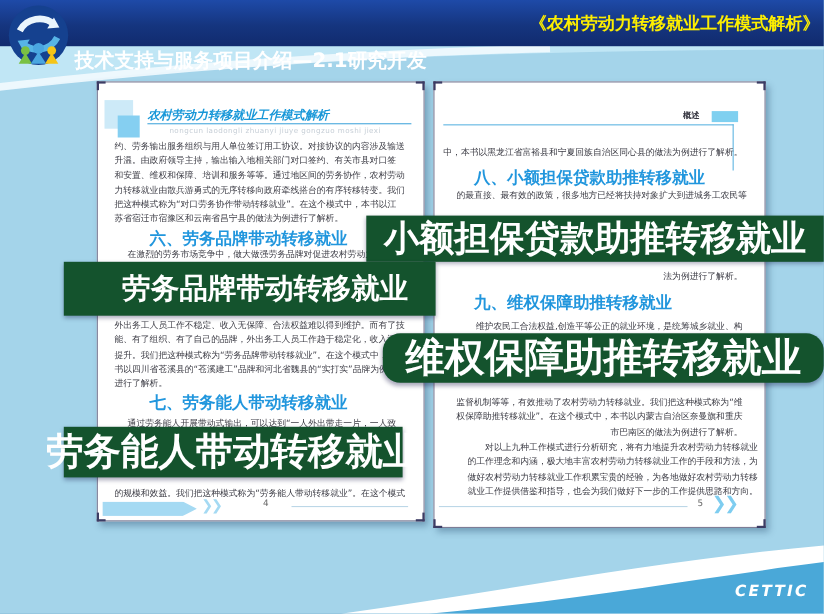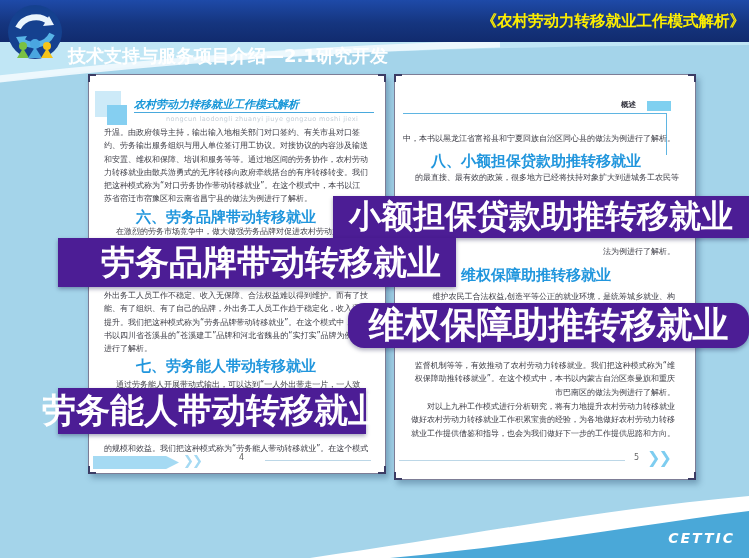--- a/index.html
+++ b/index.html
@@ -33,21 +33,21 @@
   .indent{text-indent:12px;}
   .indent-first div:first-child{text-indent:12px;}
   .heading{position:absolute;color:#2196dd;font-weight:bold;font-size:15px;white-space:nowrap;}
 
   
   .sq1{position:absolute;left:6px;top:16px;width:26px;height:26px;background:#cdeaf8;}
   .sq2{position:absolute;left:18px;top:30px;width:20px;height:20px;background:#85cff1;}
   .lp-title{position:absolute;left:45px;top:22px;color:#1897d8;font-size:11px;
     font-weight:bold;font-style:italic;white-space:nowrap;}
   .lp-underline{position:absolute;left:45px;top:37px;width:240px;border-top:1px solid #49a9dd;}
-  .lp-pinyin{position:absolute;left:58px;top:40px;color:#c6ced6;font-size:6.5px;
+  .lp-pinyin{position:absolute;left:46px;top:40px;color:#c6ced6;font-size:6.5px;
     letter-spacing:.4px;white-space:nowrap;padding-left:19px;}
 
   
   .lp-intro{top:51px;} .lp-h6{left:47px;top:133px;} .lp-p6a{top:150px;}
   .lp-p6b{top:214px;} .lp-h7{left:47px;top:282px;} .lp-p7a{top:303px;} .lp-p7b{top:367px;}
   .lp-arrow{position:absolute;left:4px;top:381px;width:86px;height:13px;background:#a5daf3;
     clip-path:polygon(0 0,85% 0,100% 50%,85% 100%,0 100%);}
   .chev{position:absolute;color:#a5daf3;font-weight:bold;letter-spacing:-2px;}
   .lp-chev{left:94px;top:378px;font-size:13px;}
   .pagenum{position:absolute;color:#666;font-size:8px;}
@@ -55,31 +55,31 @@
   .rule{position:absolute;border-top:1px solid #bcd7e7;}
   .lp-rule{left:176px;top:385px;width:106px;}
 
   
   .rp-label{position:absolute;left:226px;top:25px;color:#34343f;font-size:7.5px;font-weight:bold;}
   .rp-label-rect{position:absolute;left:252px;top:26px;width:24px;height:10px;background:#7fd0f0;}
   .rp-hline{position:absolute;left:8px;top:38px;width:264px;border-top:1px solid #5fb5e2;}
   .rp-vline{position:absolute;left:271px;top:38px;height:42px;border-left:1px solid #5fb5e2;}
   .rp-cont{top:57px;} .rp-h8{left:36px;top:77px;} .rp-p8{top:96px;}
   .rp-p8b{top:170px;} .rp-h9{left:36px;top:191px;} .rp-p9{top:215px;}
-  .rp-p9b{top:284px;} .rp-sum{top:325px;}
+  .rp-p9b{top:284px;} .rp-sum{top:325px;margin-left:14px;}
   .rp-rule{left:4px;top:385px;width:226px;}
   .rp-num{left:239px;top:378px;}
   .rp-chev{left:252px;top:373px;font-size:16px;color:#7ecdf0;}
 
   
-  .banner{position:absolute;z-index:5;background:#4c1d95;color:#ffffff;font-weight:bold;
+  .banner{position:absolute;z-index:5;background:#14532d;color:#ffffff;font-weight:bold;
     display:flex;align-items:center;justify-content:center;white-space:nowrap;
     box-shadow:0 2px 4px rgba(10,10,60,.35);}
   .banner-a{left:333px;top:196px;width:416px;height:42px;font-size:32px;}
-  .banner-b{left:58px;top:238px;width:398px;height:49px;font-size:34px;padding-left:28px;}
+  .banner-b{left:58px;top:238px;width:338px;height:49px;font-size:26px;padding-left:28px;}
   .banner-c{left:348px;top:303px;width:401px;height:45px;font-size:36px;border-radius:16px;}
   .banner-d{left:58px;top:388px;width:308px;height:46px;font-size:34px;}
 
   
   .cettic{position:absolute;right:14px;bottom:12px;z-index:4;color:#ffffff;
     font-size:14px;font-weight:bold;letter-spacing:2px;font-style:italic;}
 </style>
 </head>
 <body>
 
@@ -117,22 +117,22 @@
     <div class="cm bl"></div>
     <div class="cm br"></div>
 
     <div class="sq1"></div>
     <div class="sq2"></div>
     <div class="lp-title">农村劳动力转移就业工作模式解析</div>
     <div class="lp-underline"></div>
     <div class="lp-pinyin">nongcun laodongli zhuanyi jiuye gongzuo moshi jiexi</div>
 
     <div class="body lp-intro">
+        <div>约、劳务输出服务组织与用人单位签订用工协议。对接协议的内容涉及输送</div>
         <div>升温。由政府领导主持，输出输入地相关部门对口签约、有关市县对口签</div>
-        <div>约、劳务输出服务组织与用人单位签订用工协议。对接协议的内容涉及输送</div>
         <div>和安置、维权和保障、培训和服务等等。通过地区间的劳务协作，农村劳动</div>
         <div>力转移就业由散兵游勇式的无序转移向政府牵线搭台的有序转移转变。我们</div>
         <div>把这种模式称为“对口劳务协作带动转移就业”。在这个模式中，本书以江</div>
         <div>苏省宿迁市宿豫区和云南省昌宁县的做法为例进行了解析。</div>
       </div>
     <div class="heading lp-h6">六、劳务品牌带动转移就业</div>
     <div class="body indent lp-p6a">在激烈的劳务市场竞争中，做大做强劳务品牌对促进农村劳动力有</div>
     <div class="body lp-p6b">
         <div>外出务工人员工作不稳定、收入无保障、合法权益难以得到维护。而有了技</div>
         <div>能、有了组织、有了自己的品牌，外出务工人员工作趋于稳定化，收入逐步</div>
@@ -172,20 +172,21 @@
         <div>维护农民工合法权益,创造平等公正的就业环境，是统筹城乡就业、构</div>
         <div>建社会主义和谐社会的必然要求。20世纪90年代中期以后，农村劳动力无序</div>
       </div>
     <div class="body rp-p9b">
         <div>监督机制等等，有效推动了农村劳动力转移就业。我们把这种模式称为“维</div>
         <div>权保障助推转移就业”。在这个模式中，本书以内蒙古自治区奈曼旗和重庆</div>
         <div>市巴南区的做法为例进行了解析。</div>
       </div>
     <div class="body indent-first rp-sum">
         <div>对以上九种工作模式进行分析研究，将有力地提升农村劳动力转移就业</div>
+        <div>的工作理念和内涵，极大地丰富农村劳动力转移就业工作的手段和方法，为</div>
         <div>做好农村劳动力转移就业工作积累宝贵的经验，为各地做好农村劳动力转移</div>
         <div>就业工作提供借鉴和指导，也会为我们做好下一步的工作提供思路和方向。</div>
       </div>
 
     <div class="rule rp-rule"></div>
     <div class="pagenum rp-num">5</div>
     <div class="chev rp-chev">❯❯</div>
   </div>
 
   <div class="banner banner-a">小额担保贷款助推转移就业</div>

